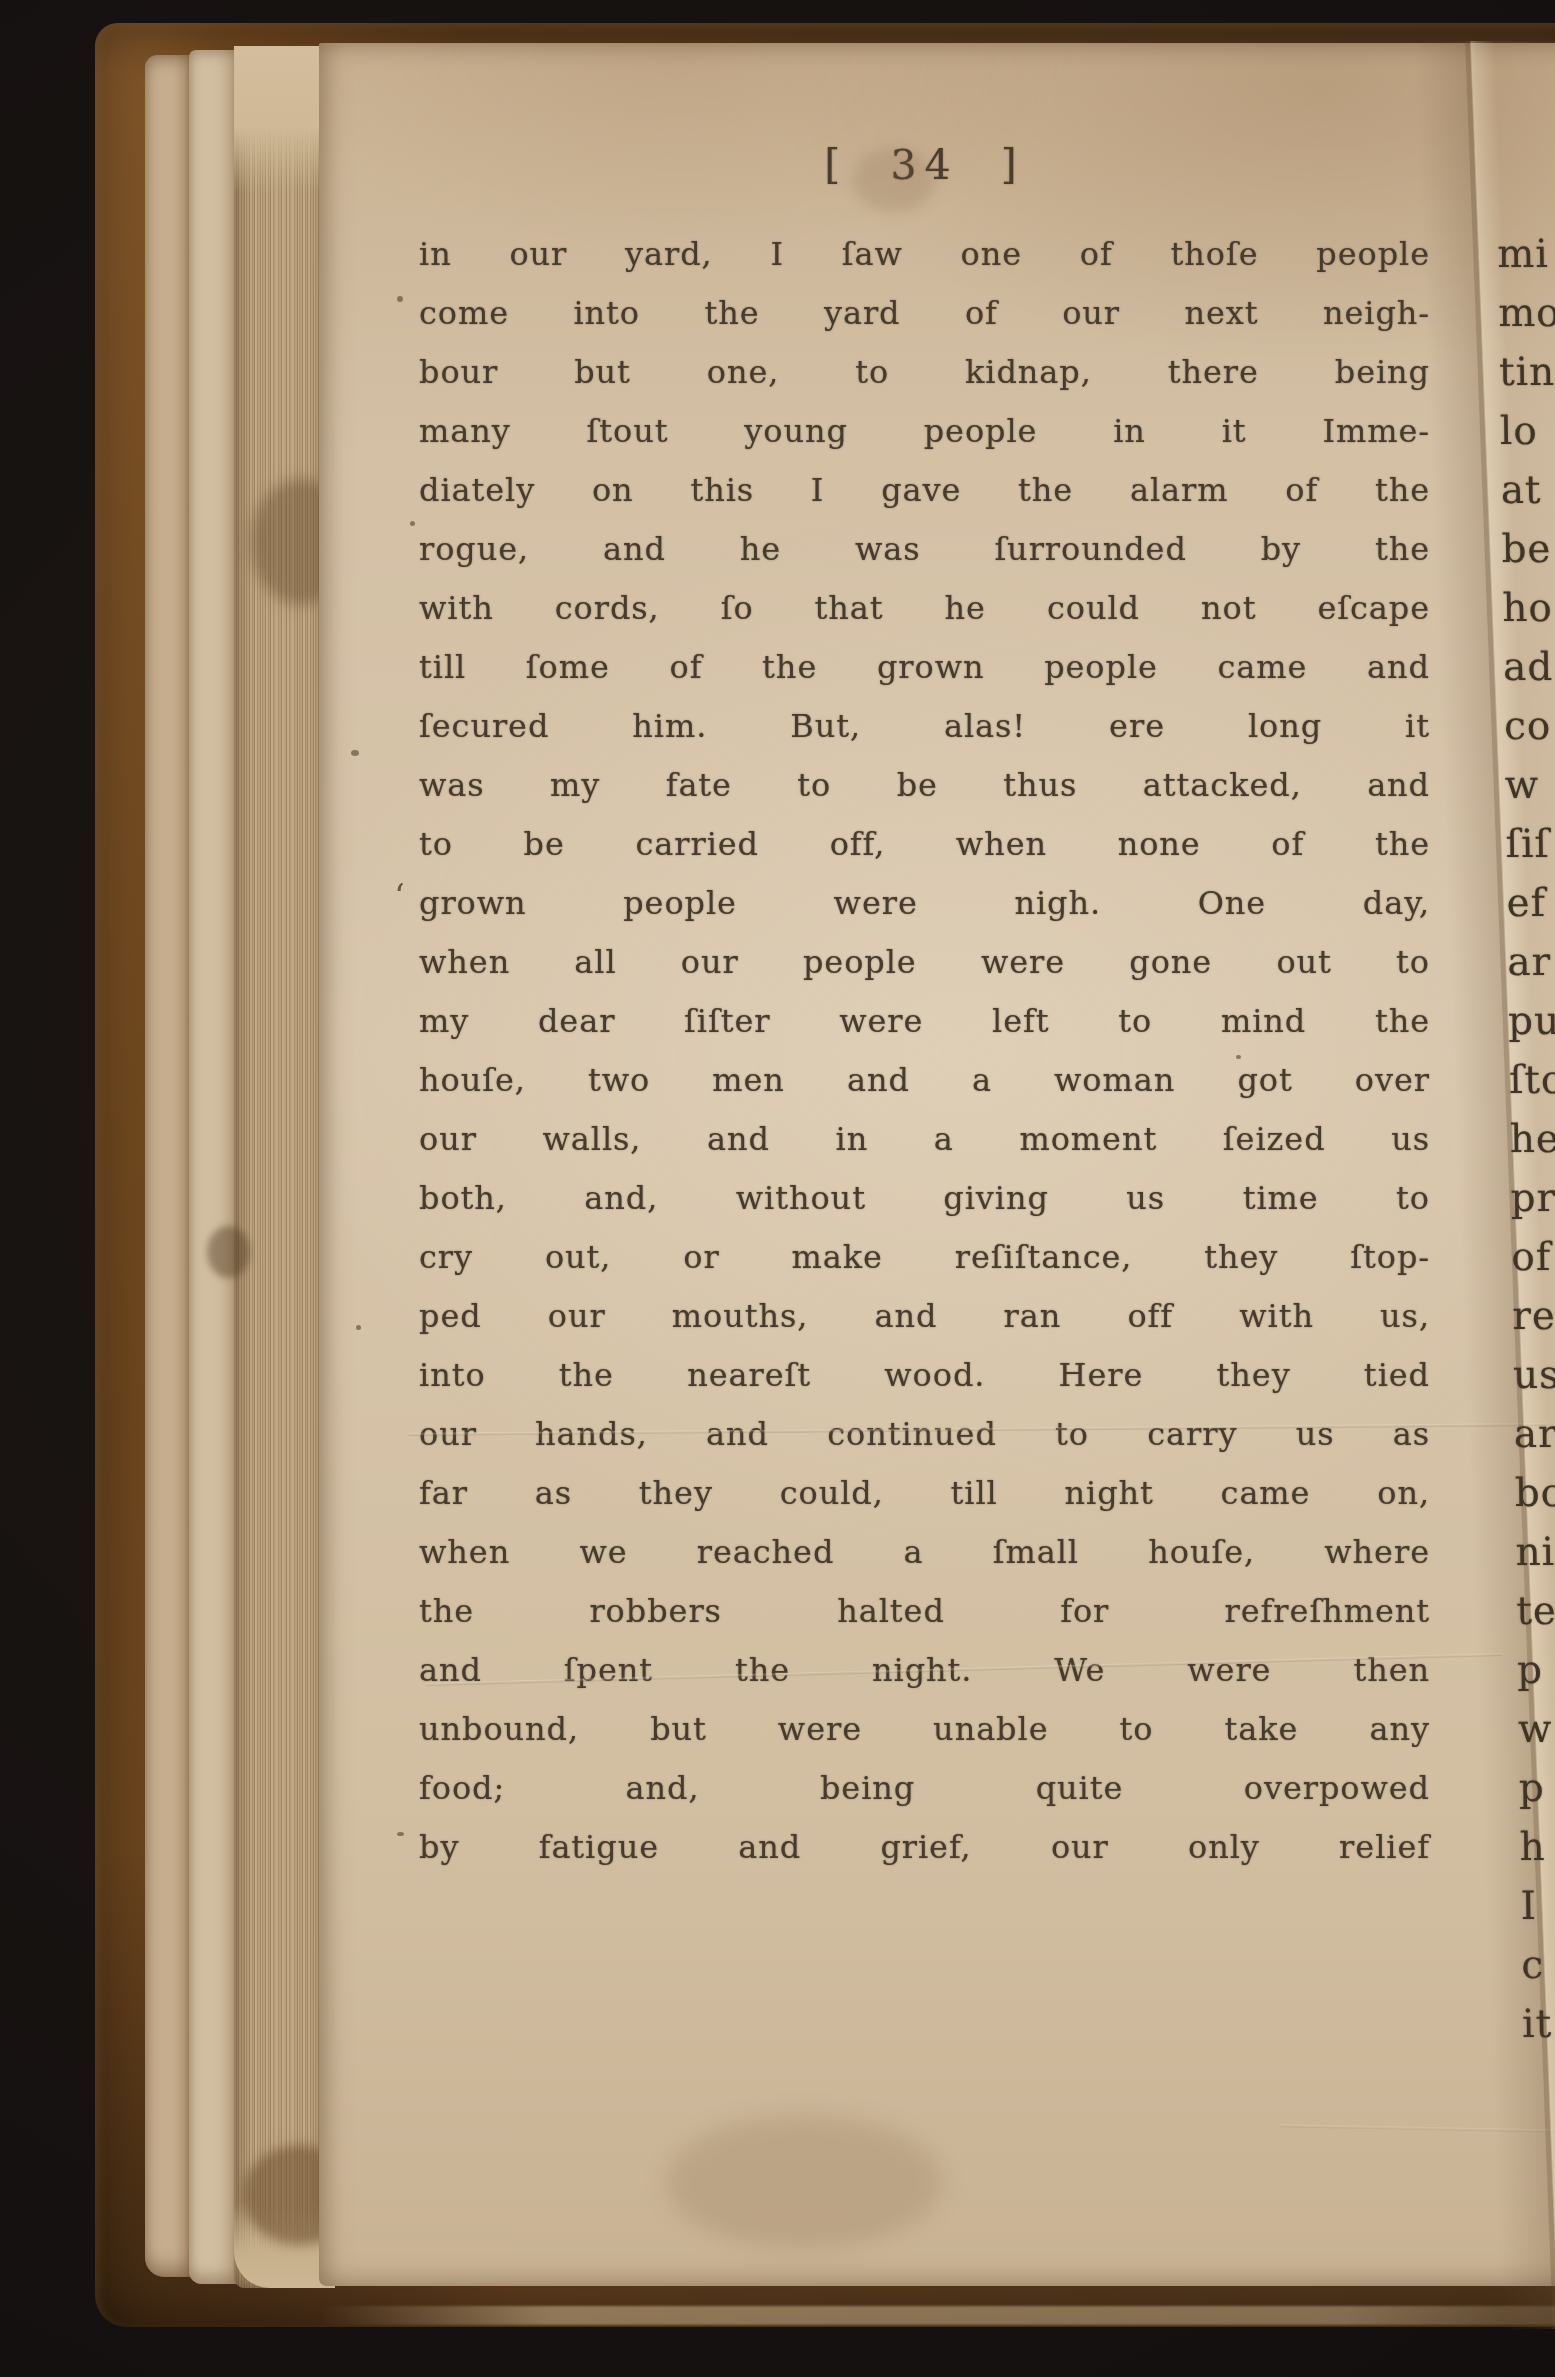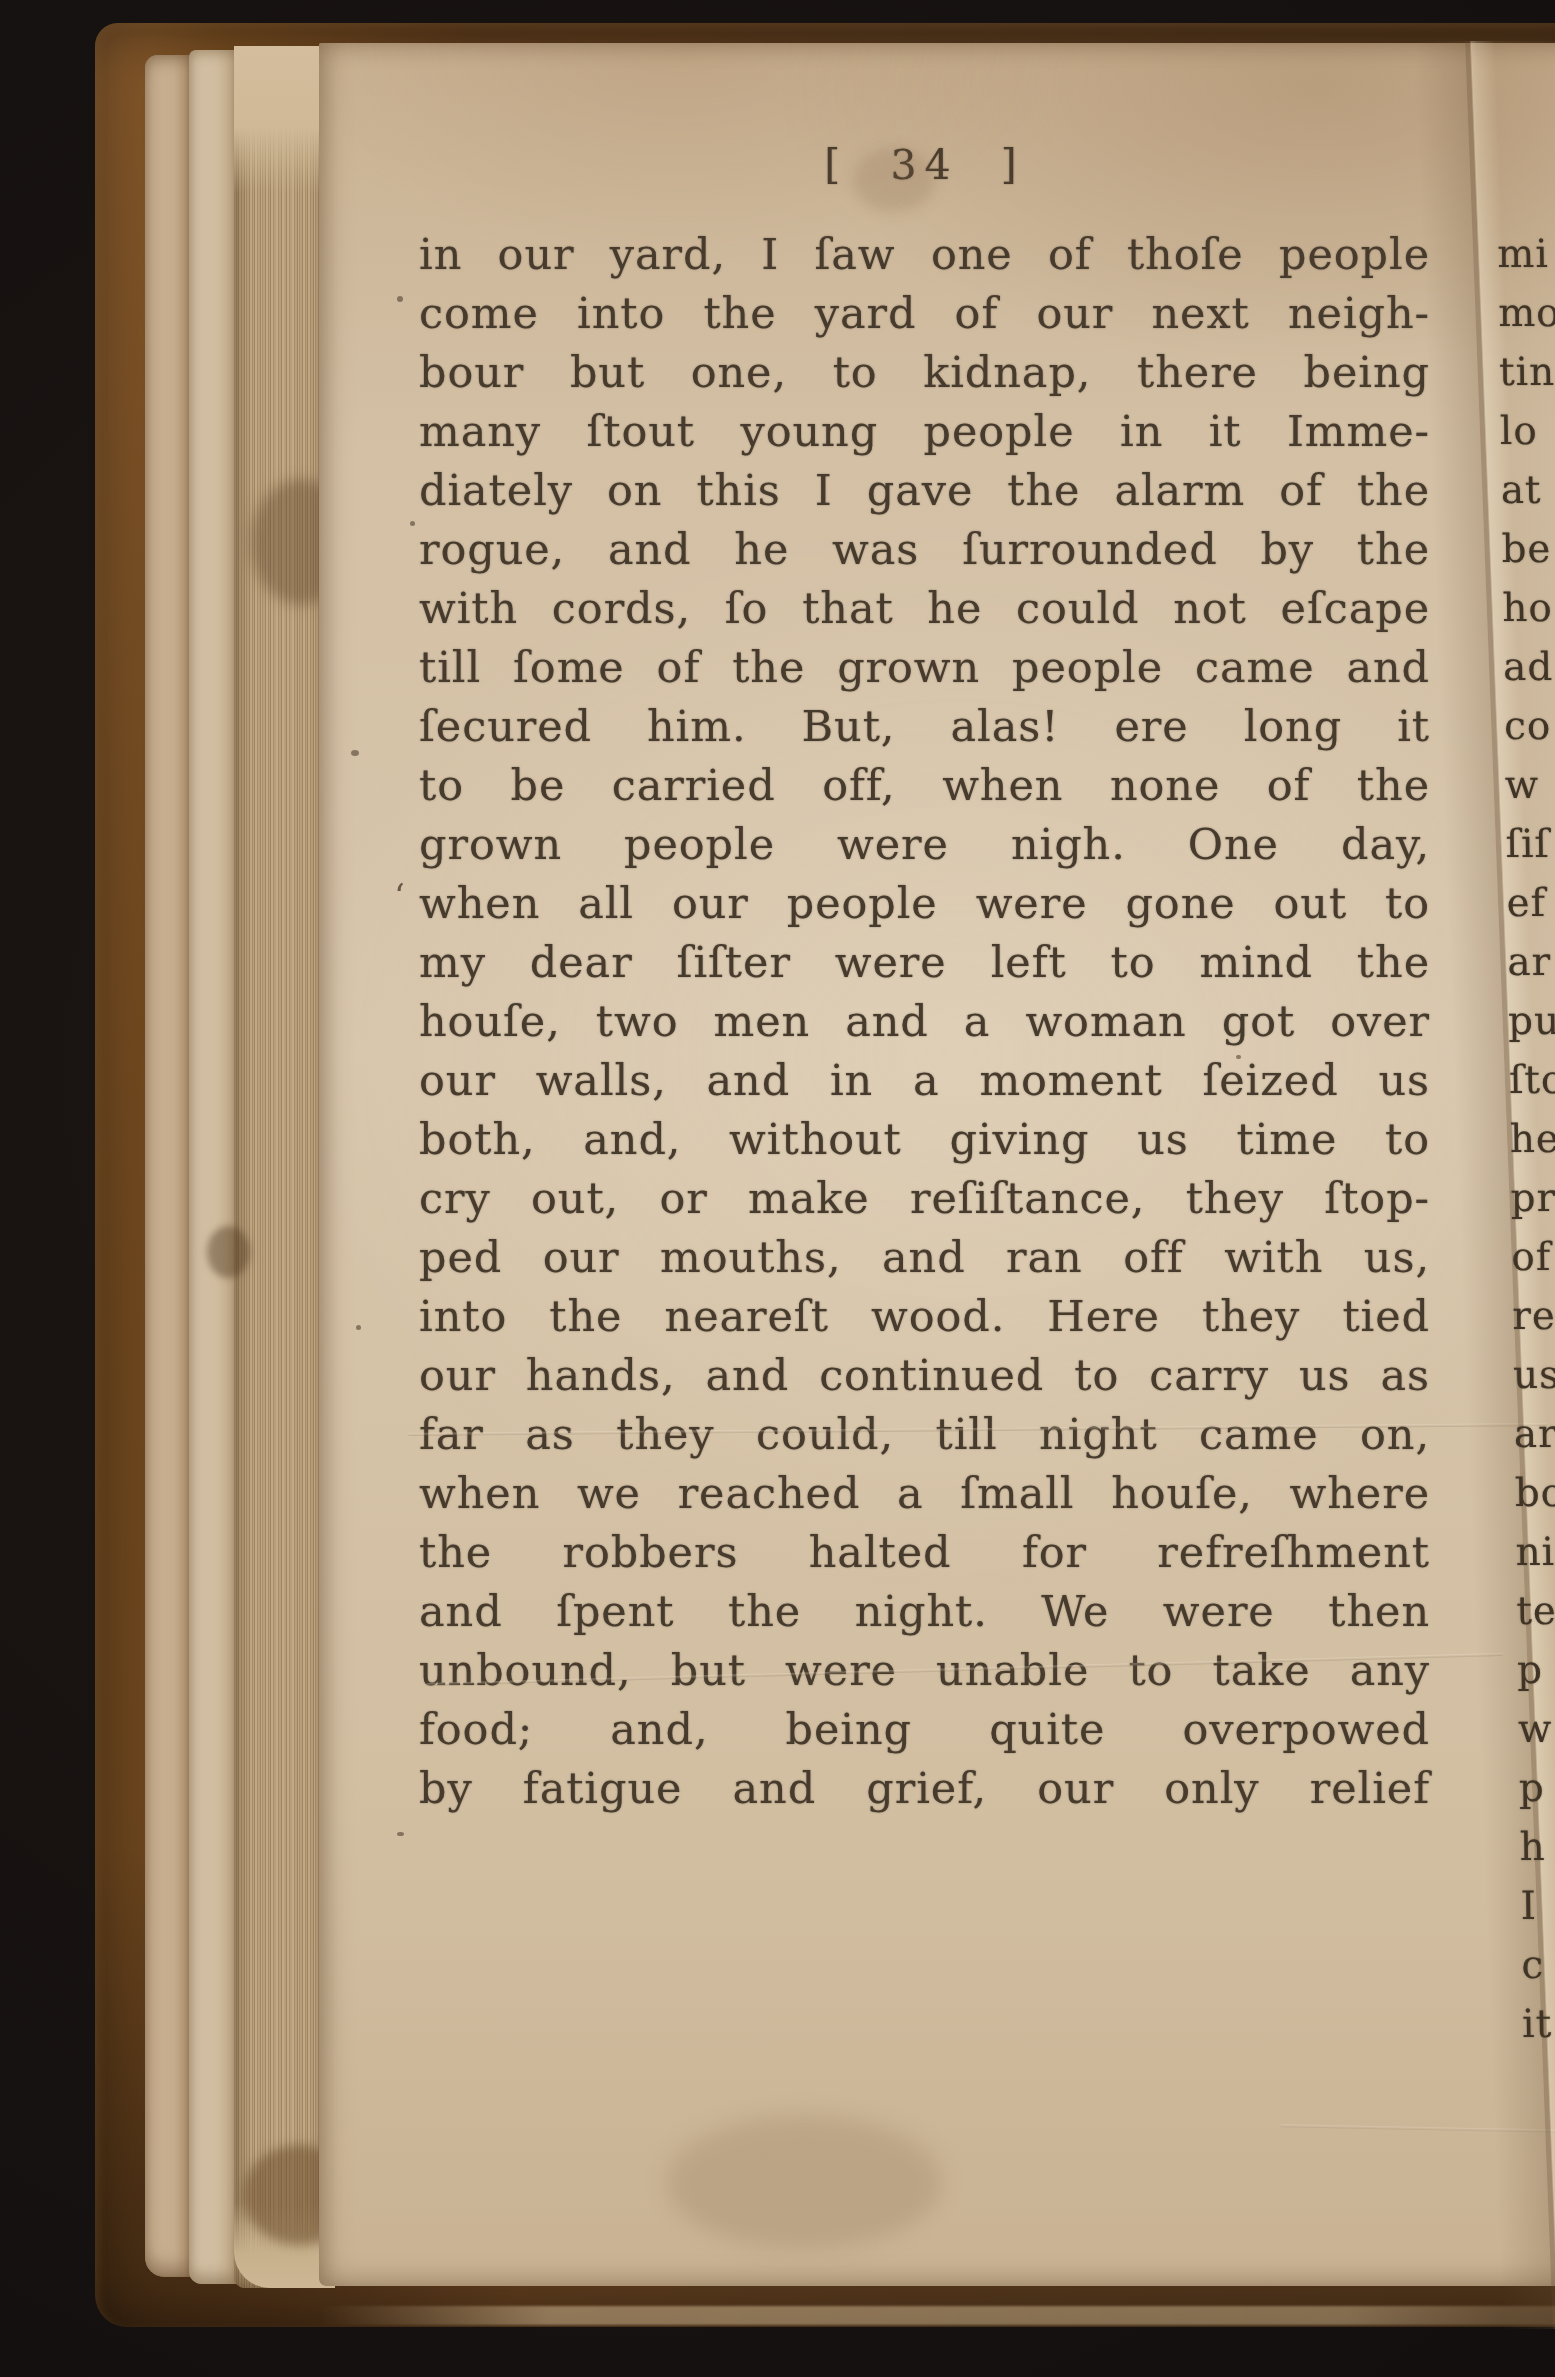--- a/index.html
+++ b/index.html
@@ -54,21 +54,21 @@
       linear-gradient(180deg,#c9b192 0%,#d3c0a5 18%,#d7c5ab 45%,#d2bfa2 78%,#c9b294 100%);
     box-shadow: inset 16px 0 25px -7.1px rgba(110,84,56,.38), inset 0 10.7px 19.6px -5.3px rgba(110,84,56,.3), inset 0 -14.2px 23px -7.1px rgba(110,84,56,.32);
   }
   .page-header{
     position:absolute;left:100px;top:98px;width:1011px;
     text-align:center;font-size:41px;letter-spacing:8px;white-space:pre;
     color:#4a3d2e;text-shadow:0 0 1.8px rgba(74,61,46,.5);
   }
   .text-lines{position:absolute;left:100px;top:182px;width:1011px;}
   .text-line{
-    height:59px;line-height:59px;font-size:43px;
+    height:59px;line-height:59px;font-size:32px;
     text-align:justify;text-align-last:justify;
     color:#473b2d;letter-spacing:0.9px;word-spacing:1.8px;
     text-shadow:0 0 1.8px rgba(71,59,45,.55);
   }
   .margin-mark{position:absolute;left:75px;top:833px;font-size:34px;color:#4a3e30;opacity:.8;}
   .crease{position:absolute;height:2.7px;border-radius:1.8px;opacity:.55;
     background:linear-gradient(180deg,rgba(246,236,216,.6),rgba(112,86,56,.38));}
   .crease.c1{left:89px;top:1385px;width:1139px;transform:rotate(-.5deg);}
   .crease.c2{left:107px;top:1625px;width:1077px;transform:rotate(-1.6deg);}
   .crease.c3{left:961px;top:2085px;width:383px;transform:rotate(1.1deg);opacity:.4;}
@@ -124,20 +124,21 @@
 
     <div class="text-line">in our yard, I ſaw one of thoſe people</div>
         <div class="text-line">come into the yard of our next neigh-</div>
         <div class="text-line">bour but one, to kidnap, there being</div>
         <div class="text-line">many ſtout young people in it Imme-</div>
         <div class="text-line">diately on this I gave the alarm of the</div>
         <div class="text-line">rogue, and he was ſurrounded by the</div>
         <div class="text-line">with cords, ſo that he could not eſcape</div>
         <div class="text-line">till ſome of the grown people came and</div>
         <div class="text-line">ſecured him. But, alas! ere long it</div>
+        <div class="text-line">was my fate to be thus attacked, and</div>
         <div class="text-line">to be carried off, when none of the</div>
         <div class="text-line">grown people were nigh. One day,</div>
         <div class="text-line">when all our people were gone out to</div>
         <div class="text-line">my dear ſiſter were left to mind the</div>
         <div class="text-line">houſe, two men and a woman got over</div>
         <div class="text-line">our walls, and in a moment ſeized us</div>
         <div class="text-line">both, and, without giving us time to</div>
         <div class="text-line">cry out, or make reſiſtance, they ſtop-</div>
         <div class="text-line">ped our mouths, and ran off with us,</div>
         <div class="text-line">into the neareſt wood. Here they tied</div>

